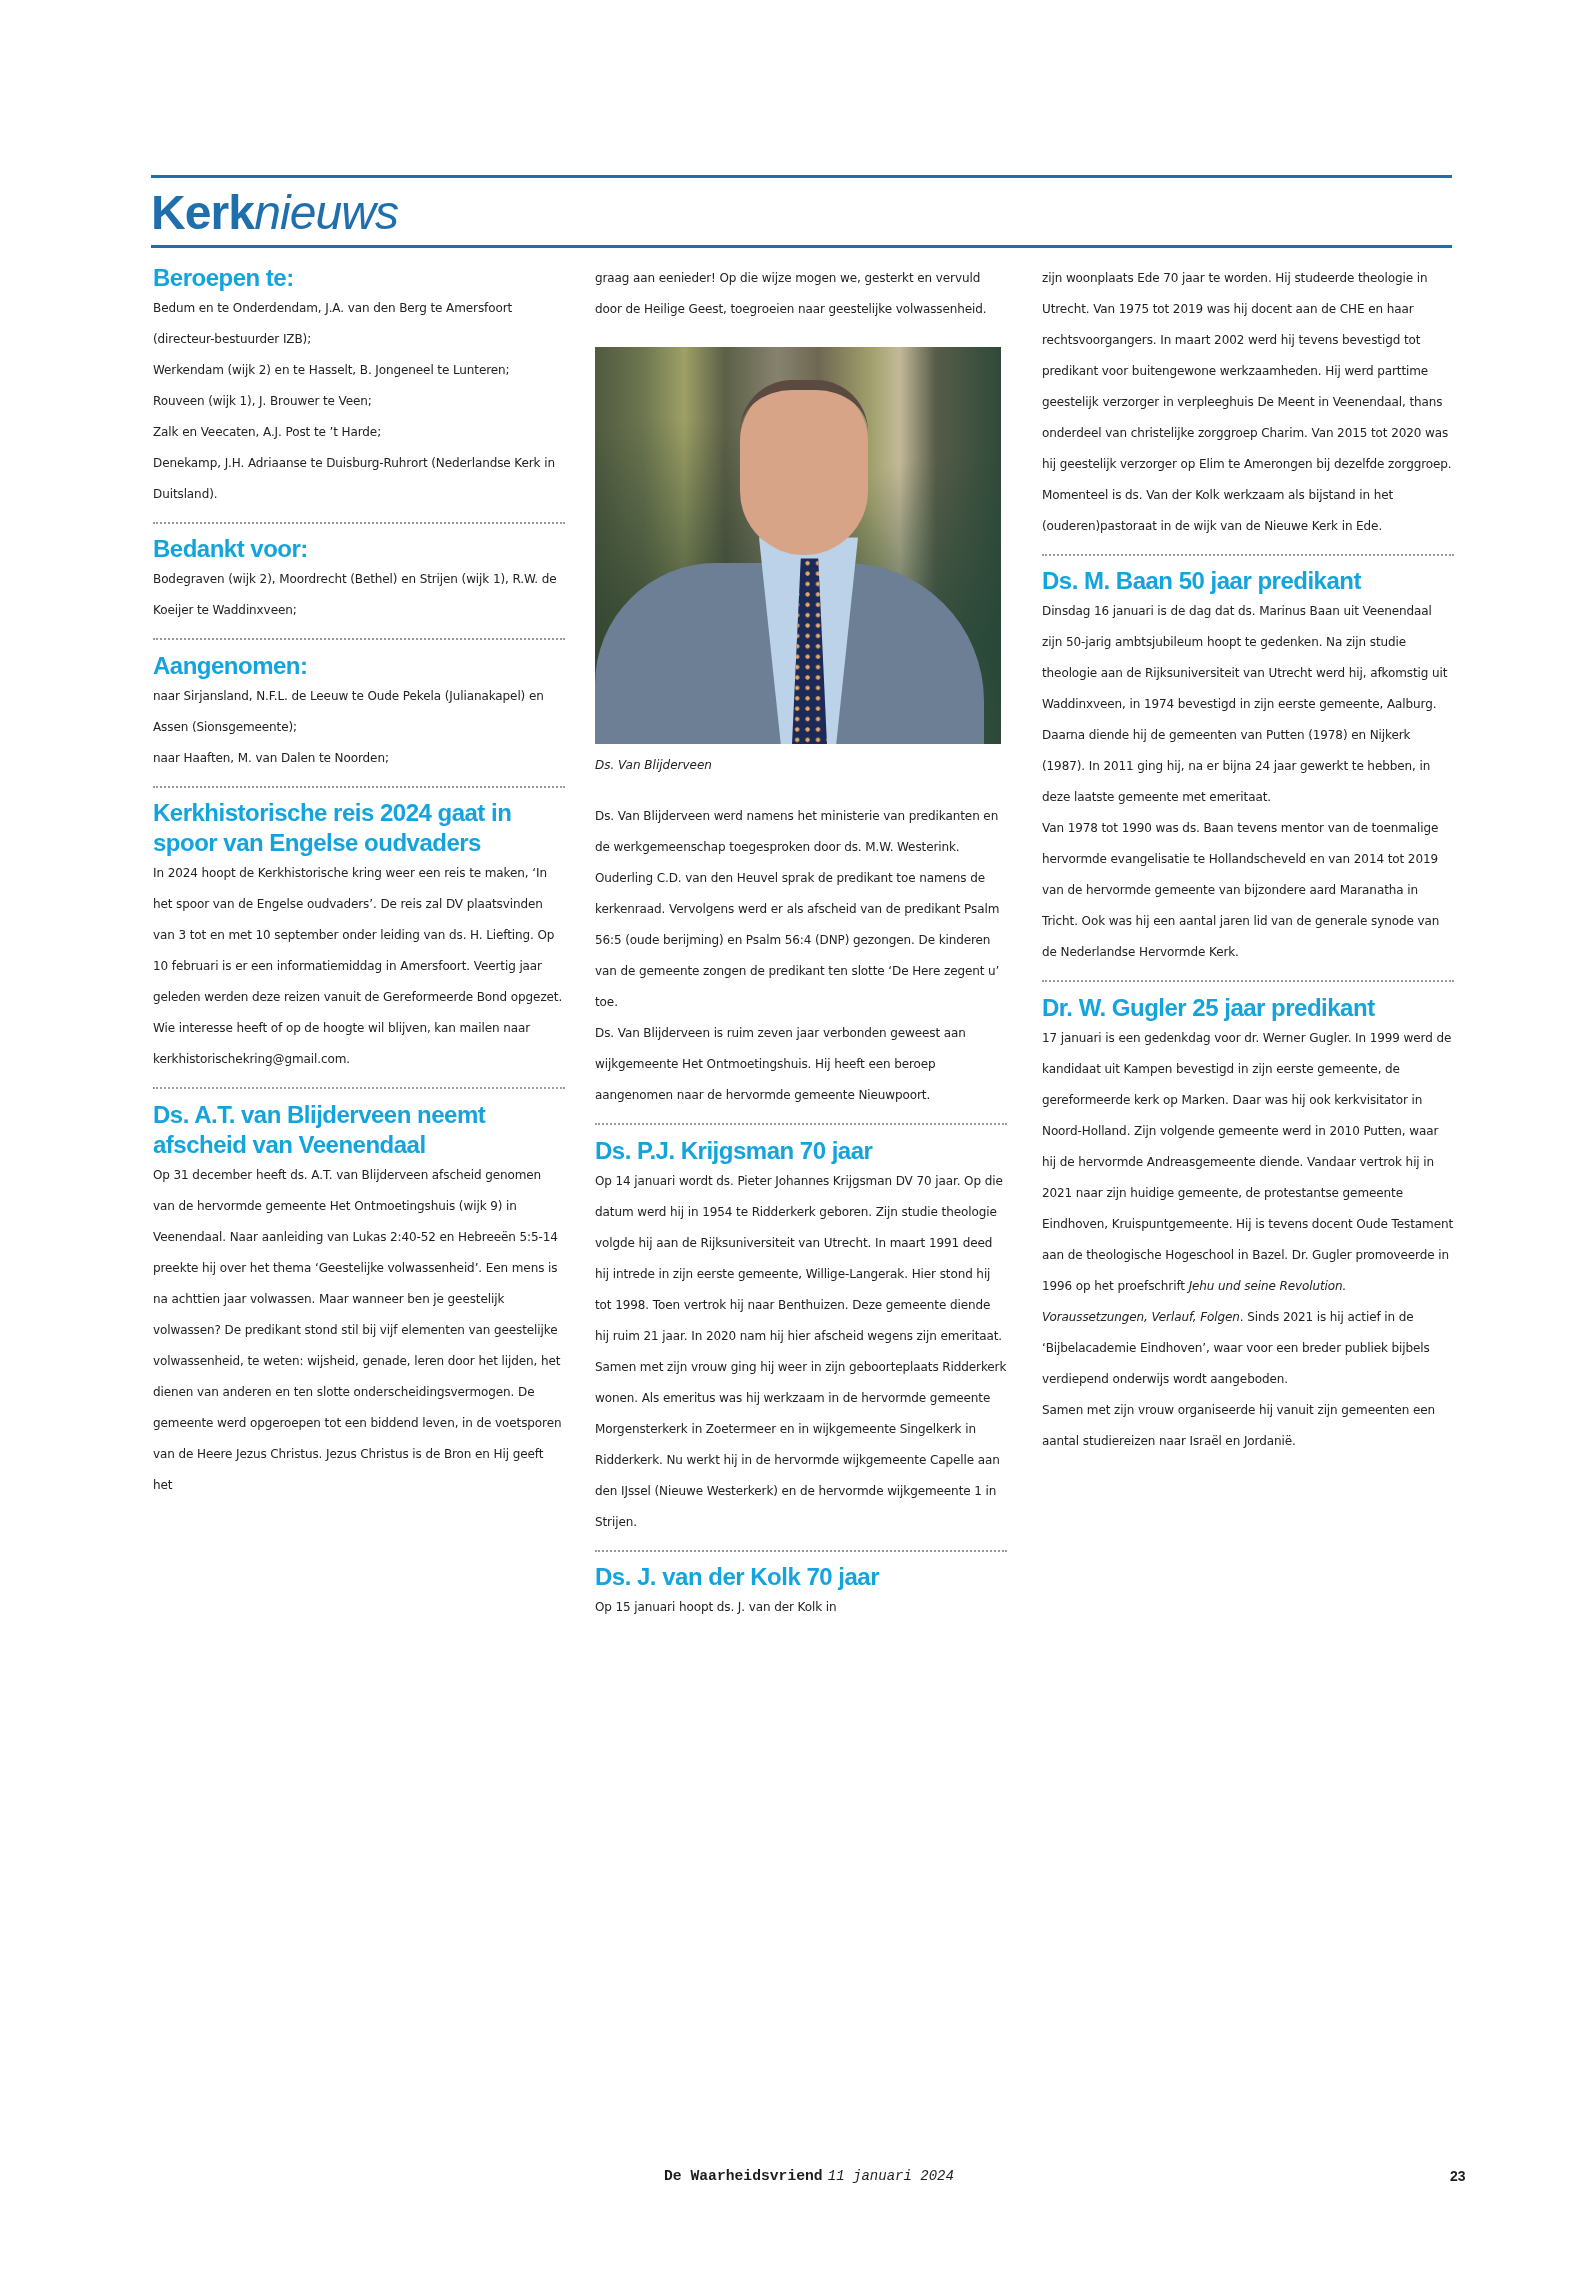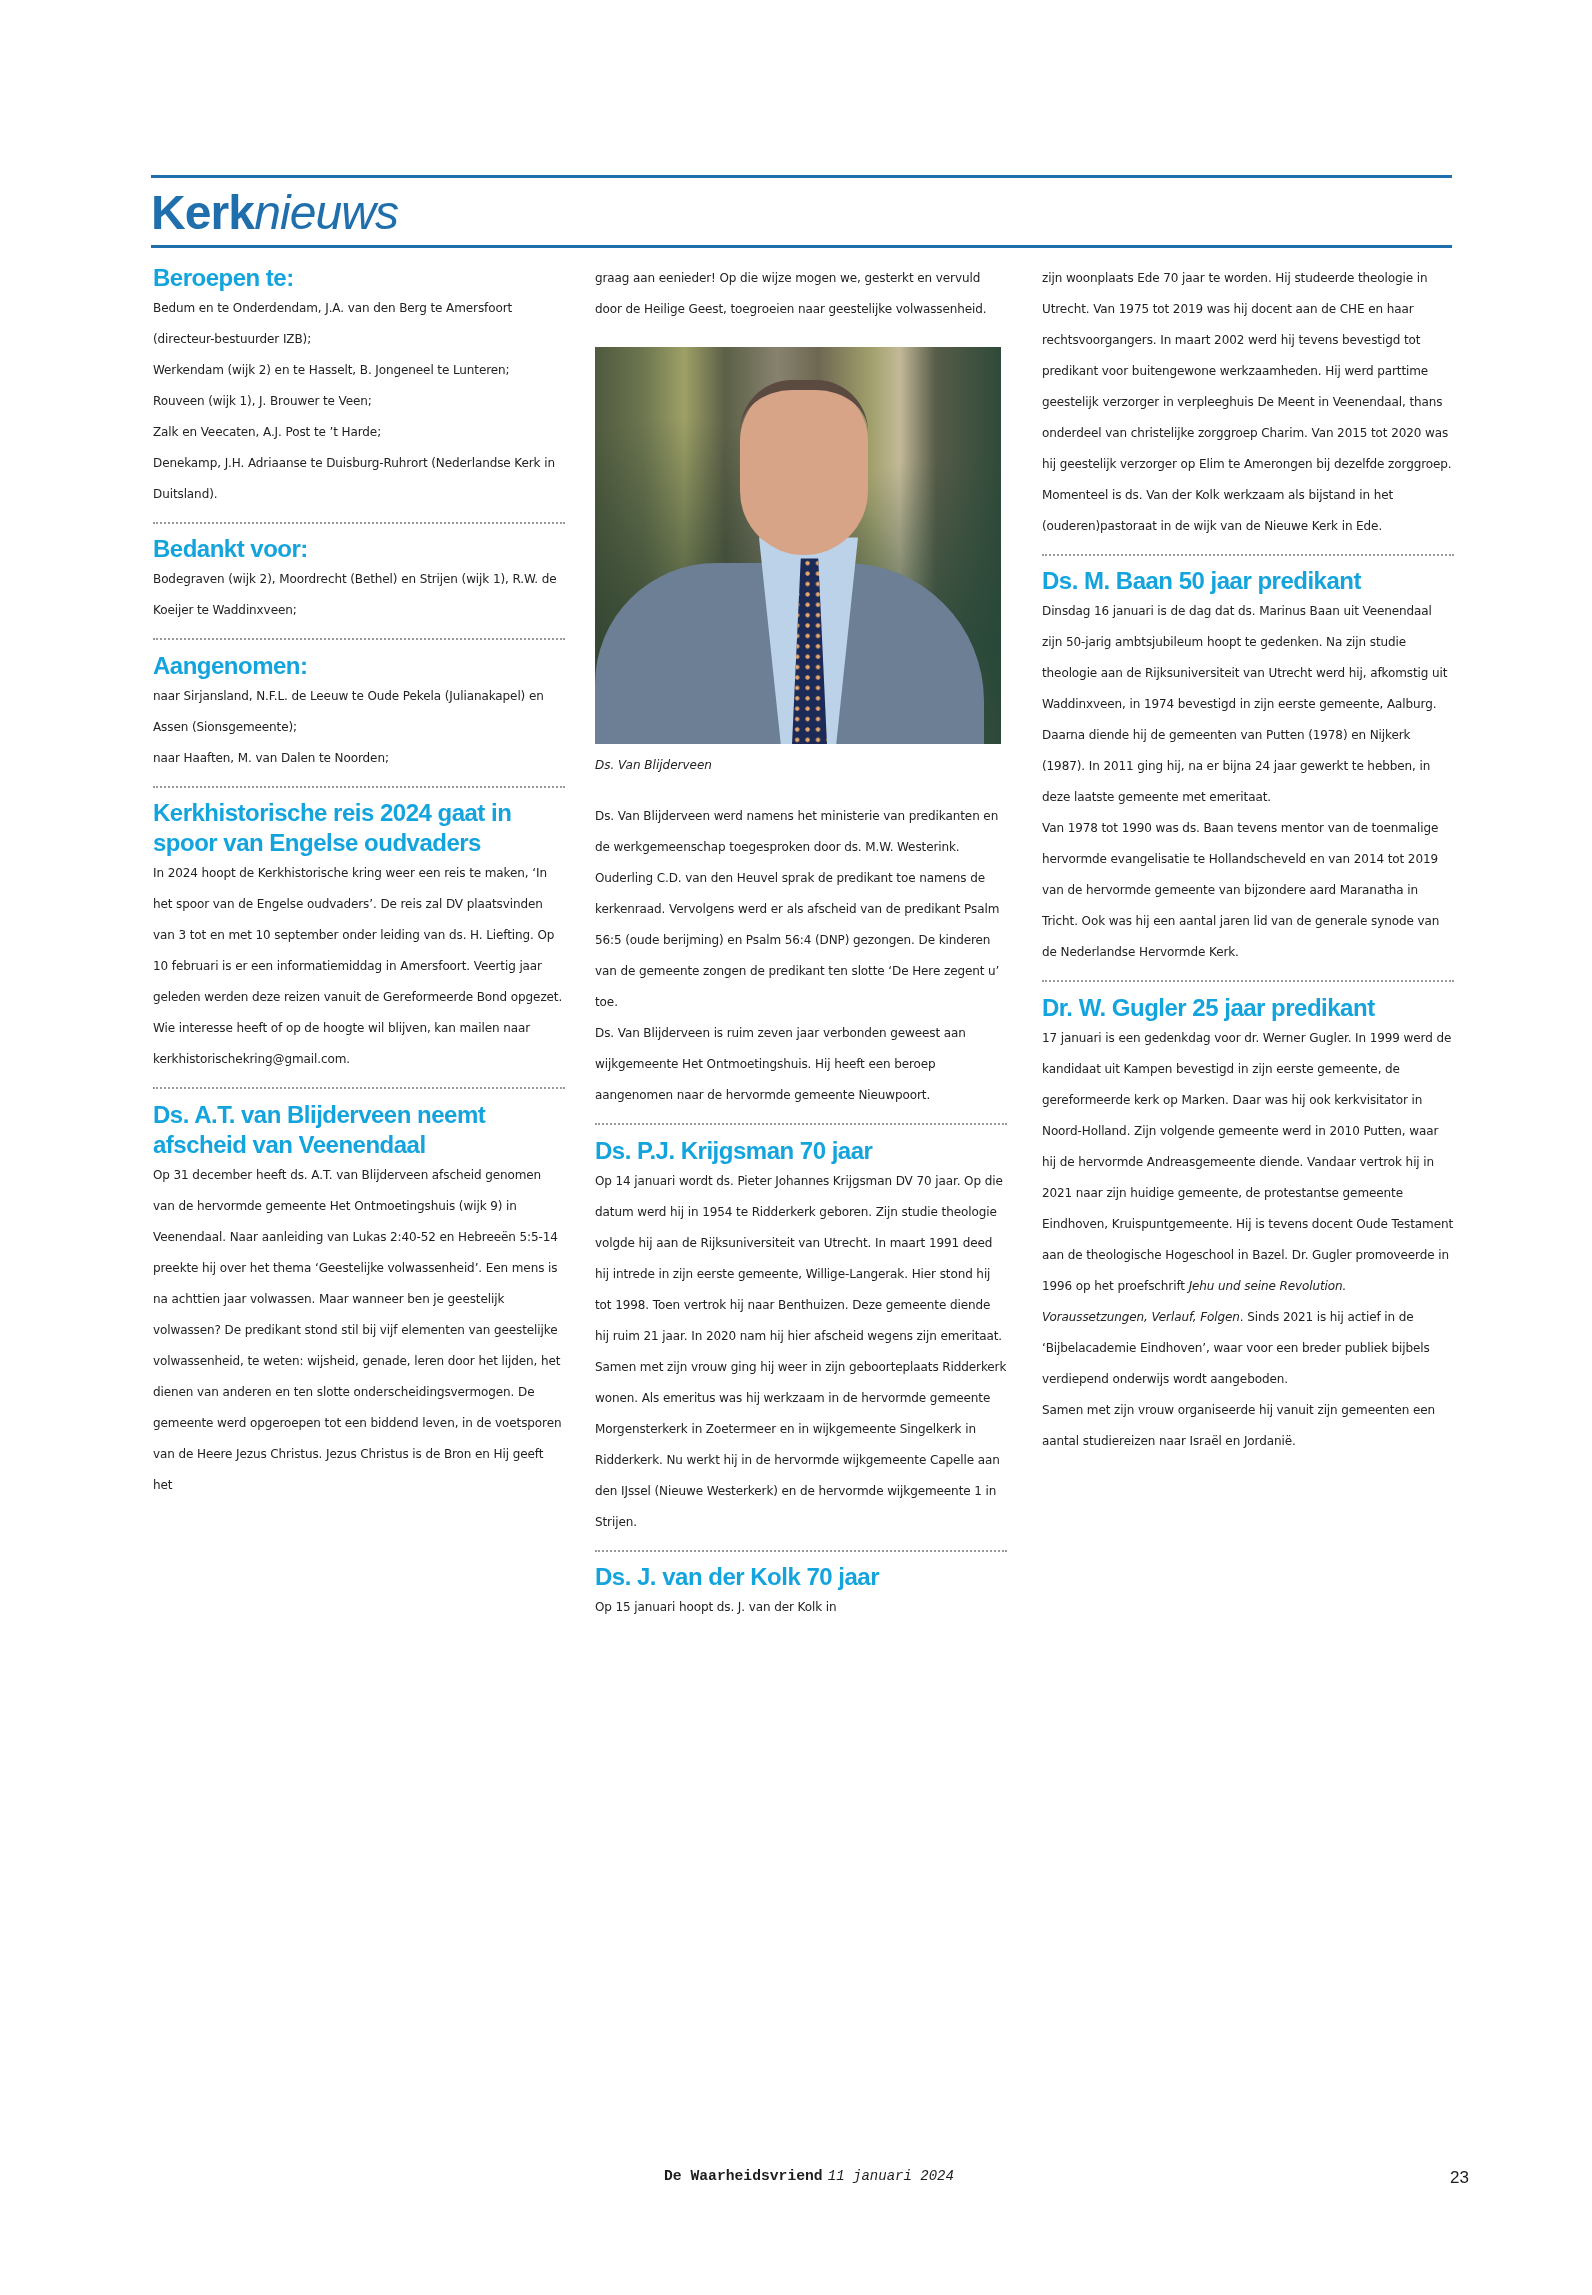--- a/index.html
+++ b/index.html
@@ -23,21 +23,21 @@
   .photo .bg-shade { position: absolute; inset: 0; background: radial-gradient(ellipse at 20% 80%, rgba(28,52,40,0.75), rgba(0,0,0,0) 55%), radial-gradient(ellipse at 92% 75%, rgba(36,70,55,0.7), rgba(0,0,0,0) 45%); }
   .photo .suit { position: absolute; left: 0; right: 17.3px; bottom: 0; height: 181px; background: #6d7f95; border-radius: 121px 138px 0 0; }
   .photo .shirt { position: absolute; left: 164px; width: 99px; bottom: 0; height: 207px; background: #bcd2e8; clip-path: polygon(0 0, 100% 0, 78% 100%, 22% 100%); }
   .photo .tie { position: absolute; left: 197px; width: 35px; bottom: 0; height: 186px; background: radial-gradient(circle, #e8a86b 1.7px, transparent 2.6px) 0 0/10.4px 10.4px, #1b2a57; clip-path: polygon(25% 0, 75% 0, 100% 100%, 0 100%); }
   .photo .head { position: absolute; left: 145px; top: 35px; width: 128px; height: 173px; background: #d7a488; border-radius: 60px 60px 65px 65px; }
   .photo .hair { position: absolute; left: 145px; top: 33px; width: 128px; height: 52px; border-radius: 60px 60px 0 0; border-top: 10.4px solid #5a4a40; box-sizing: border-box; }
   .caption { font-family: "DejaVu Sans", sans-serif; font-style: italic; font-size: 12px; line-height: 29px; margin: 7px 0 21px 0; color: #222; }
   .footer { position: absolute; top: 2168px; left: 0; width: 1592px; height: 26px; }
   .footer .pub { position: absolute; left: 664px; top: 0; font-family: Liberation Mono, monospace; font-size: 14.7px; font-weight: bold; color: #1d1d1b; }
   .footer .date { font-weight: normal; font-style: italic; margin-left: 5.2px; font-size: 14px; }
-  .footer .pagenum { position: absolute; left: 1450px; top: 0; font-family: "Liberation Sans", sans-serif; font-size: 17px; font-weight: normal; color: #1d1d1b; }
+  .footer .pagenum { position: absolute; left: 1450px; top: 0; font-family: "Liberation Sans", sans-serif; font-size: 14px; font-weight: bold; color: #1d1d1b; }
 </style>
 </head>
 <body>
 
 <div class="page">
   <div class="rule top"></div>
   <div class="masthead">
     <span class="bold">Kerk</span><span class="ital">nieuws</span>
   </div>
   <div class="rule bottom"></div>

